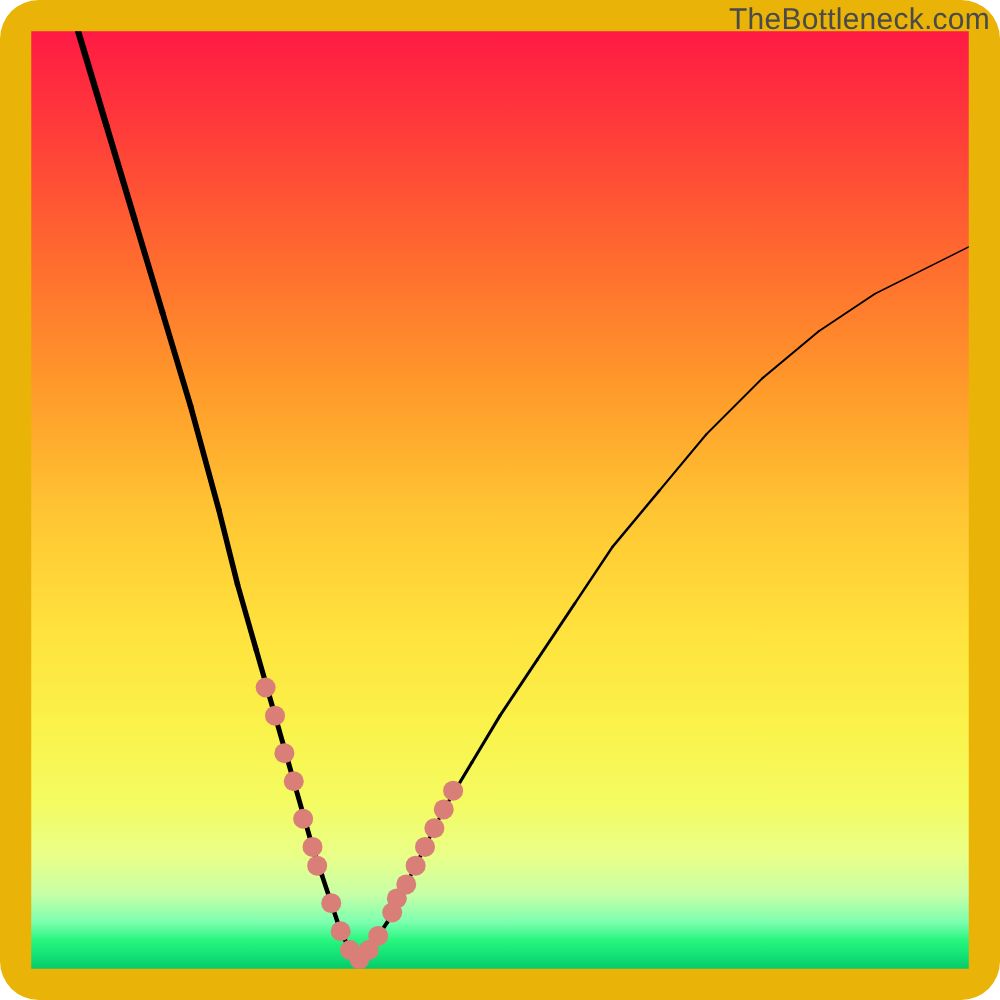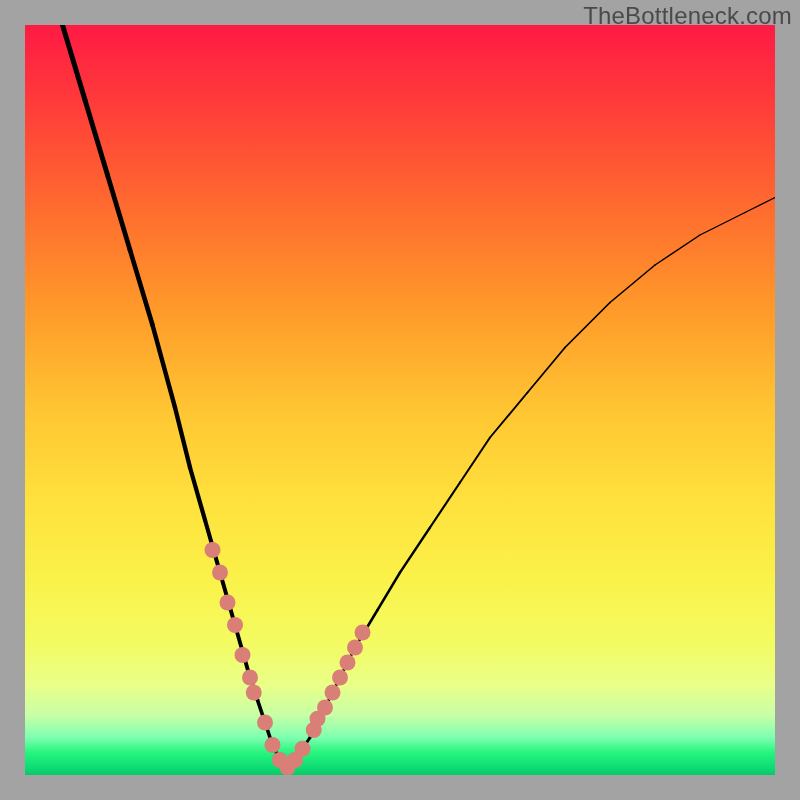--- a/index.html
+++ b/index.html
@@ -7,21 +7,22 @@
     padding: 0;
     width: 800px;
     height: 800px;
     overflow: hidden;
     font-family: Arial, Helvetica, sans-serif;
   }
   .frame {
     position: relative;
     width: 800px;
     height: 800px;
-    background: #a3a3a3;
+    background: #eab308;
+    border-radius: 31px;
   }
   .plot {
     position: absolute;
     left: 25px;
     top: 25px;
     width: 750px;
     height: 750px;
     background: linear-gradient(
       to bottom,
       #ff1a44 0%,

